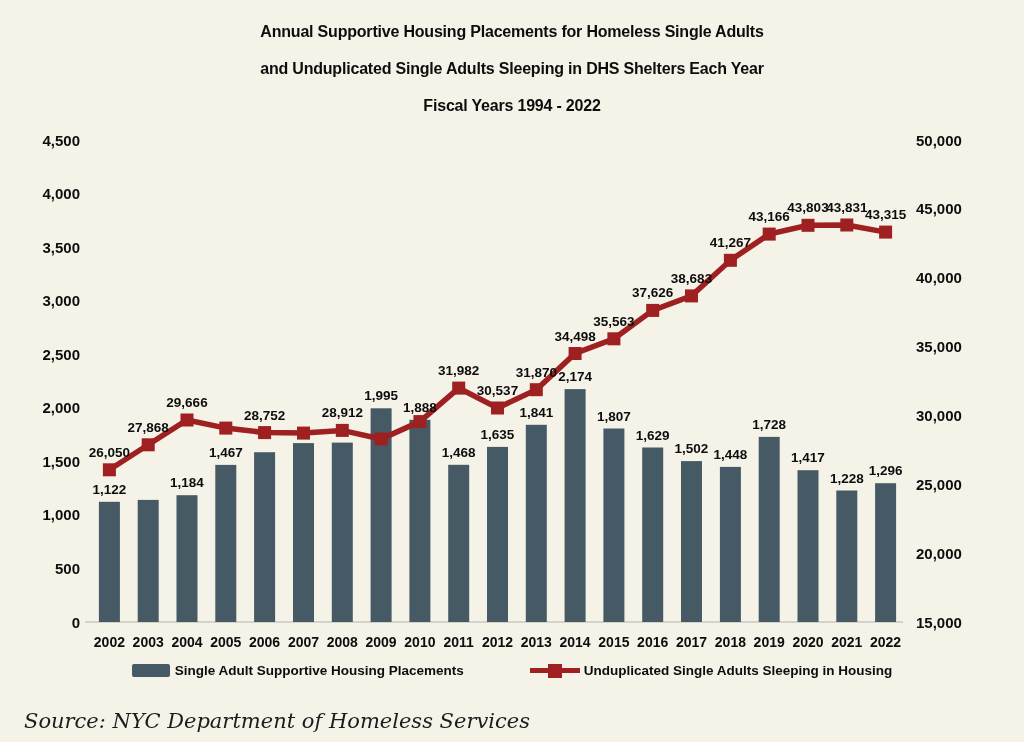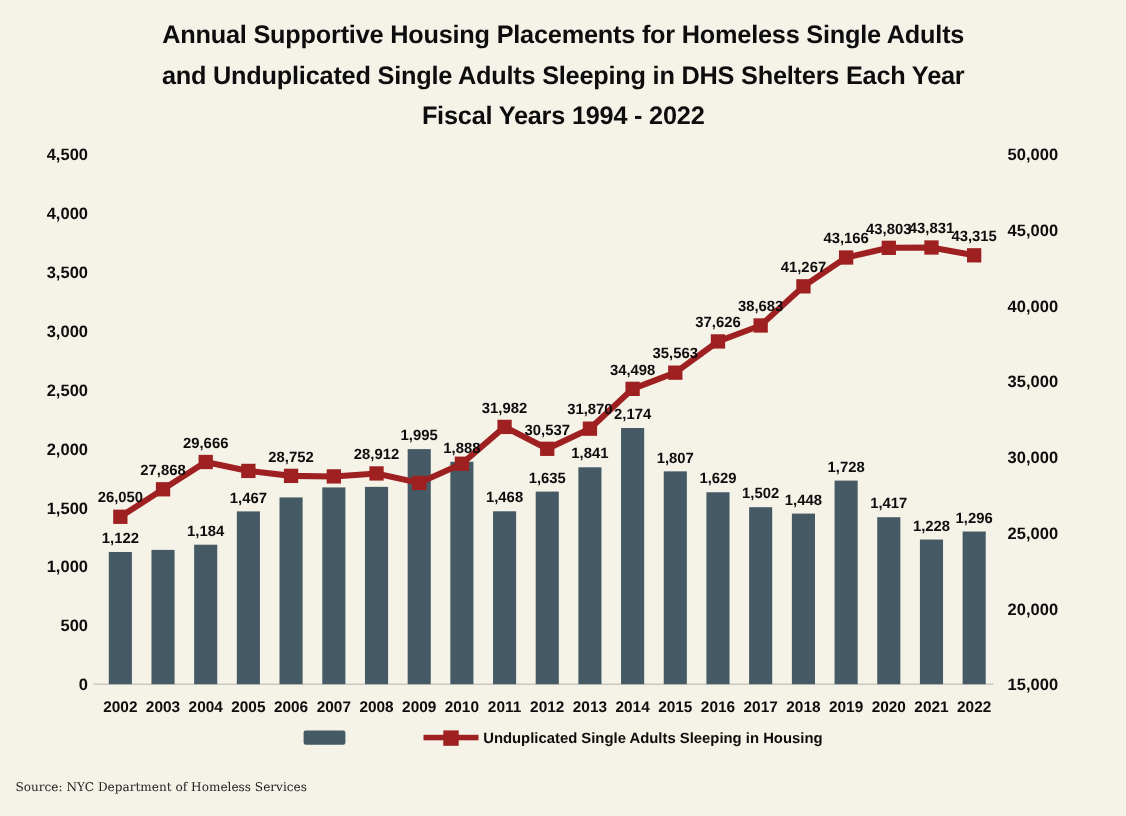--- a/index.html
+++ b/index.html
@@ -6,37 +6,37 @@
   .page{
     position:relative;
     width:1024px;height:742px;
     background:#f5f2e8;
     font-family:"Liberation Sans",sans-serif;
     overflow:hidden;
   }
   .title{
     position:absolute;top:13px;left:0;width:100%;
     text-align:center;
-    font-weight:700;font-size:23px;line-height:37px;
+    font-weight:700;font-size:16px;line-height:37px;
     color:#0d0d0d;letter-spacing:-0.2px;
   }
   #chart-svg{position:absolute;left:0;top:0;width:1024px;height:742px;}
   .legend{
     position:absolute;top:663px;left:0;width:100%;
     display:flex;justify-content:center;align-items:center;gap:66px;
     font-weight:700;font-size:13.5px;color:#0d0d0d;
   }
   .legend-item{display:flex;align-items:center;}
   .swatch{display:inline-block;width:38px;height:13px;border-radius:2px;margin-right:5px;}
   .line-swatch{position:relative;display:inline-block;width:50px;height:5px;margin-right:4px;}
   .line-swatch .sq{position:absolute;left:18px;top:-4.5px;width:14px;height:14px;}
   .source{
-    position:absolute;left:14px;top:709px;
+    position:absolute;left:24px;top:709px;
     font-family:"DejaVu Serif","Liberation Serif",serif;
-    font-size:11px;color:#1c1c1c;
+    font-style:italic;font-size:21px;color:#1c1c1c;
   }
 </style>
 </head>
 <body>
 
 <div class="page" style="background: rgb(245, 242, 232);">
 
   <div class="title">
     <div>Annual Supportive Housing Placements for Homeless Single Adults</div>
     <div>and Unduplicated Single Adults Sleeping in DHS Shelters Each Year</div>
@@ -159,20 +159,21 @@
       <text font-family="&quot;Liberation Sans&quot;,sans-serif" font-weight="700" fill="#0d0d0d" x="730.4" y="647" text-anchor="middle" font-size="14">2018</text>
       <text font-family="&quot;Liberation Sans&quot;,sans-serif" font-weight="700" fill="#0d0d0d" x="769.2" y="647" text-anchor="middle" font-size="14">2019</text>
       <text font-family="&quot;Liberation Sans&quot;,sans-serif" font-weight="700" fill="#0d0d0d" x="808.0" y="647" text-anchor="middle" font-size="14">2020</text>
       <text font-family="&quot;Liberation Sans&quot;,sans-serif" font-weight="700" fill="#0d0d0d" x="846.8" y="647" text-anchor="middle" font-size="14">2021</text>
       <text font-family="&quot;Liberation Sans&quot;,sans-serif" font-weight="700" fill="#0d0d0d" x="885.6" y="647" text-anchor="middle" font-size="14">2022</text>
     </svg>
 
   <div class="legend">
     <div class="legend-item">
       <span class="swatch" style="background: rgb(69, 90, 100);"></span>
+      <span>Single Adult Supportive Housing Placements</span>
     </div>
     <div class="legend-item">
       <span class="line-swatch" style="background: rgb(158, 32, 32);">
           <span class="sq" style="background: rgb(158, 32, 32);"></span>
         </span>
       <span>Unduplicated Single Adults Sleeping in Housing</span>
     </div>
   </div>
 
   <div class="source">Source: NYC Department of Homeless Services</div>

